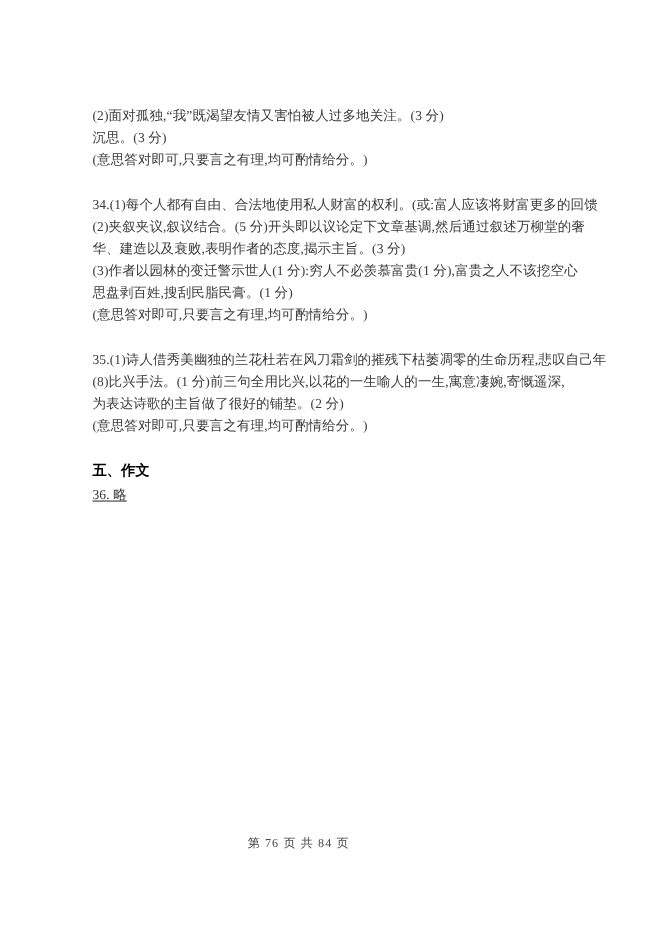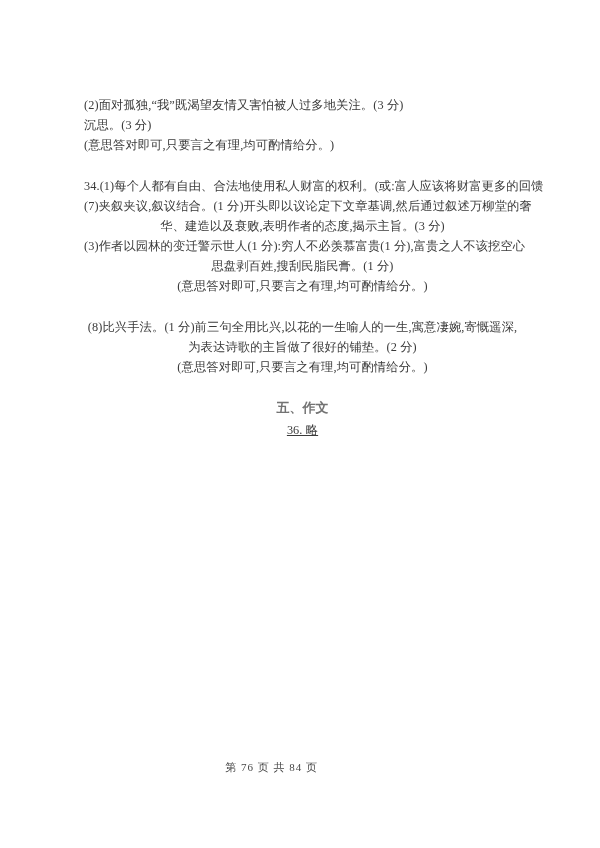--- a/index.html
+++ b/index.html
@@ -22,33 +22,33 @@
   .content {
     position: absolute;
     left: 84px;
     top: 95px;
     width: 437px;
     color: #3a3a3a;
     font-size: 12.3px;
     line-height: 20px;
   }
   .block { margin: 0; }
-  .block + .block { margin-top: 21px; text-align: center; }
+  .block + .block { margin-top: 21px; }
   .line {
     margin: 0;
     padding: 0;
     white-space: nowrap;
     letter-spacing: 0.1px;
   }
   .heading {
     margin: 0;
     padding: 0;
     font-size: 13px;
     font-weight: bold;
-    color: #737373;
+    color: #000000;
     line-height: 20px;
     white-space: nowrap;
   }
   .after-heading { margin-top: 2px; text-decoration: underline; }
   .footer {
     position: absolute;
     top: 759px;
     left: 0;
     width: 543px;
     text-align: center;
@@ -66,28 +66,29 @@
   <main class="content">
 
     <section class="block">
       <p class="line">(2)面对孤独,“我”既渴望友情又害怕被人过多地关注。(3 分)</p>
       <p class="line">沉思。(3 分)</p>
       <p class="line">(意思答对即可,只要言之有理,均可酌情给分。)</p>
     </section>
 
     <section class="block">
       <p class="line">34.(1)每个人都有自由、合法地使用私人财富的权利。(或:富人应该将财富更多的回馈</p>
-      <p class="line">(7)夹叙夹议,叙议结合。(1 分)开头即以议论定下文章基调,然后通过叙述万柳堂的奢</p>
+      <p class="line">(2)夹叙夹议,叙议结合。(5 分)开头即以议论定下文章基调,然后通过叙述万柳堂的奢</p>
       <p class="line">华、建造以及衰败,表明作者的态度,揭示主旨。(3 分)</p>
       <p class="line">(3)作者以园林的变迁警示世人(1 分):穷人不必羡慕富贵(1 分),富贵之人不该挖空心</p>
       <p class="line">思盘剥百姓,搜刮民脂民膏。(1 分)</p>
       <p class="line">(意思答对即可,只要言之有理,均可酌情给分。)</p>
     </section>
 
     <section class="block">
+      <p class="line">35.(1)诗人借秀美幽独的兰花杜若在风刀霜剑的摧残下枯萎凋零的生命历程,悲叹自己年</p>
       <p class="line">(8)比兴手法。(1 分)前三句全用比兴,以花的一生喻人的一生,寓意凄婉,寄慨遥深,</p>
       <p class="line">为表达诗歌的主旨做了很好的铺垫。(2 分)</p>
       <p class="line">(意思答对即可,只要言之有理,均可酌情给分。)</p>
     </section>
 
     <section class="block">
       <h2 class="heading">五、作文</h2>
       <p class="line after-heading">36. 略</p>
     </section>
 

